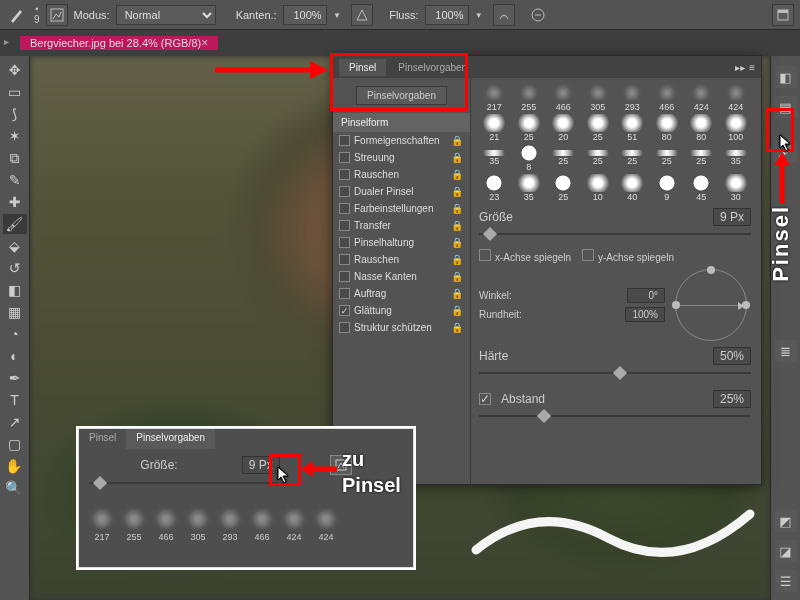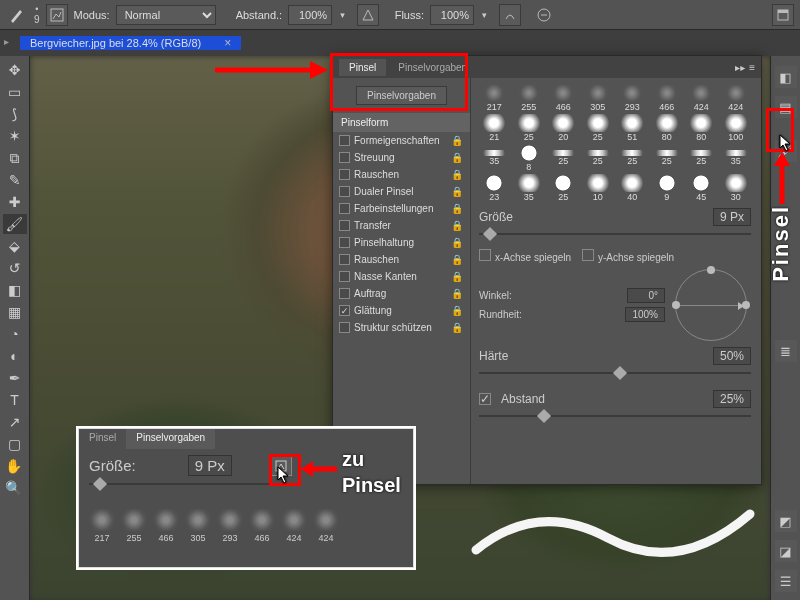--- a/index.html
+++ b/index.html
@@ -6,21 +6,21 @@
 body { width:800px; height:600px; background:#535353; overflow:hidden; position:relative; color:#ccc; font-size:11px; }
 .toolbar-top { height:30px; background:#535353; display:flex; align-items:center; padding:0 6px; gap:6px; border-bottom:1px solid #2a2a2a; }
 .tool-icon { width:22px; height:22px; display:flex; align-items:center; justify-content:center; }
 .brush-size { display:flex; flex-direction:column; align-items:center; font-size:9px; }
 .brush-size .sz { font-size:10px; }
 .palette-ico { width:22px; height:22px; background:#5a5a5a; border:1px solid #3a3a3a; display:flex; align-items:center; justify-content:center; }
 select.modus { background:#5a5a5a; color:#ddd; border:1px solid #3a3a3a; height:20px; font-size:11px; padding:0 4px; width:100px;}
 .pct-box { background:#5a5a5a; color:#ddd; border:1px solid #3a3a3a; height:20px; width:44px; text-align:right; padding:0 4px; font-size:11px; display:inline-block; line-height:18px;}
 .lbl { font-size:11px; color:#ddd; }
 .tab-strip { height:26px; background:#3e3e3e; display:flex; align-items:center; padding-left:20px; position:relative; }
-.file-tab { background:#1d4ed8; padding:0 10px; font-size:11px; color:#ddd; display:flex; align-items:center; gap:23px; }
+.file-tab { background:#be185d; padding:0 10px; font-size:11px; color:#ddd; display:flex; align-items:center; gap:0; }
 .close-x { font-size:12px; color:#bbb; }
 .layout { display:flex; height:calc(600px - 56px); }
 .left-tools { width:30px; background:#535353; display:flex; flex-direction:column; align-items:center; padding-top:4px; gap:2px; border-right:1px solid #2a2a2a;}
 .lt { width:24px; height:20px; display:flex; align-items:center; justify-content:center; color:#ccc; font-size:14px; }
 .lt.sel { background:#3a3a3a; }
 .canvas { flex:1; position:relative; background:#333; overflow:hidden;}
 .canvas-inner { position:absolute; left:0; top:0; right:0; bottom:0; }
 
 .img-bg { position:absolute; inset:0; background:
   radial-gradient(ellipse 260px 220px at 50% 32%, #7b5a3e 0%, #6a513a 35%, #4d4a33 55%, transparent 70%),
@@ -70,21 +70,21 @@
 .ring .arr { position:absolute; right:2px; top:calc(50% - 3px); width:0;height:0;border-left:6px solid #bbb;border-top:4px solid transparent;border-bottom:4px solid transparent;}
 
 .stroke-prev { position:absolute; left:468px; top:490px; width:290px; height:80px;}
 .stroke-prev svg { width:100%; height:100%;}
 
 .popup2 { position:absolute; left:78px; top:428px; width:336px; height:140px; background:#4e4e4e; border:1px solid #ddd; outline:2px solid #fff;}
 .p2-head { height:20px; display:flex;}
 .p2-tab { padding:3px 10px; font-size:10px; color:#aaa;}
 .p2-tab.act { background:#5a5a5a; color:#eee;}
 .p2-body { padding:6px 10px; }
-.p2-row { display:flex; align-items:center; font-size:15px; gap:12px;}
+.p2-row { display:flex; align-items:center; font-size:12px; gap:24px;justify-content:center;}
 .p2-row .val { background:#4a4a4a; border:1px solid #333; padding:1px 6px; min-width:38px;}
 .p2-thumbs { display:flex; gap:6px; margin-top:18px; font-size:9px;}
 .p2-th { text-align:center;}
 .p2-th .sw { width:26px; height:22px; background:radial-gradient(circle,#888 15%,#555 60%,transparent 80%); margin-bottom:2px;}
 
 .redbox { position:absolute; border:3px solid #f00; pointer-events:none;}
 .redarrow { position:absolute; pointer-events:none;}
 .redtext { position:absolute; color:#fff; font-weight:bold; font-size:18px; text-shadow:0 0 3px #000;}
 .cursor { position:absolute; width:14px; height:18px; }
 .cursor svg { filter:drop-shadow(0 0 1px #000);}
@@ -100,21 +100,21 @@
     </div>
   <div class="brush-size">•<span class="sz">9</span></div>
   <div class="palette-ico">
       <svg width="14" height="14">
         <rect x="1" y="1" width="12" height="12" fill="none" stroke="#bbb"></rect>
         <path d="M3 11 L6 6 L9 9 L11 4" stroke="#bbb" fill="none"></path>
       </svg>
     </div>
   <span class="lbl">Modus:</span>
   <select class="modus"><option>Normal</option></select>
-  <span class="lbl" style="margin-left:14px">Abstand.:</span>
+  <span class="lbl" style="margin-left:14px">Kanten.:</span>
   <span class="pct-box">100%</span>
     <span style="font-size:9px;margin-left:2px">▾</span>
   <div class="palette-ico" style="margin-left:6px">
       <svg width="14" height="14">
         <path d="M2 12 L7 2 L12 12 Z" fill="none" stroke="#bbb"></path>
       </svg>
     </div>
   <span class="lbl" style="margin-left:10px">Fluss:</span>
   <span class="pct-box">100%</span>
     <span style="font-size:9px;margin-left:2px">▾</span>

